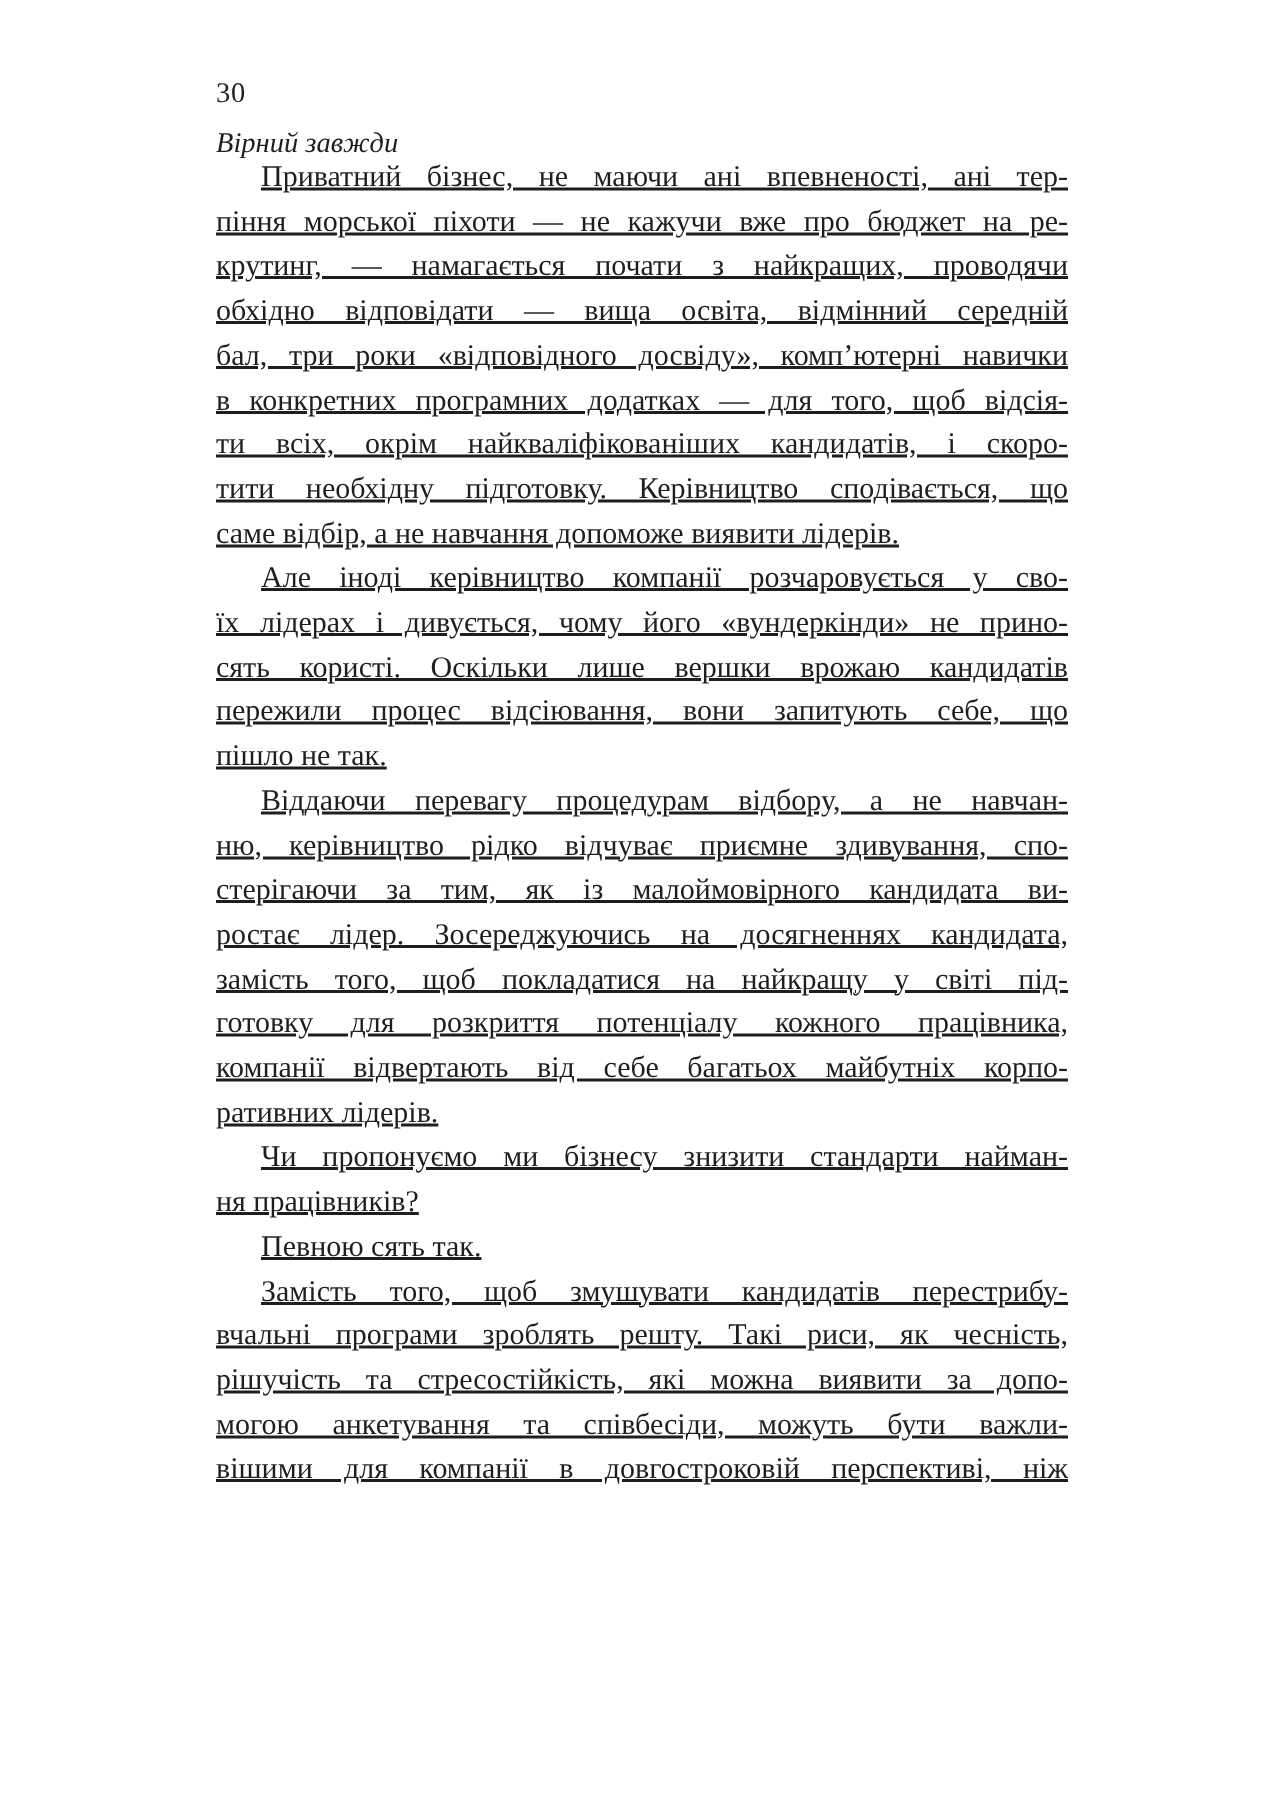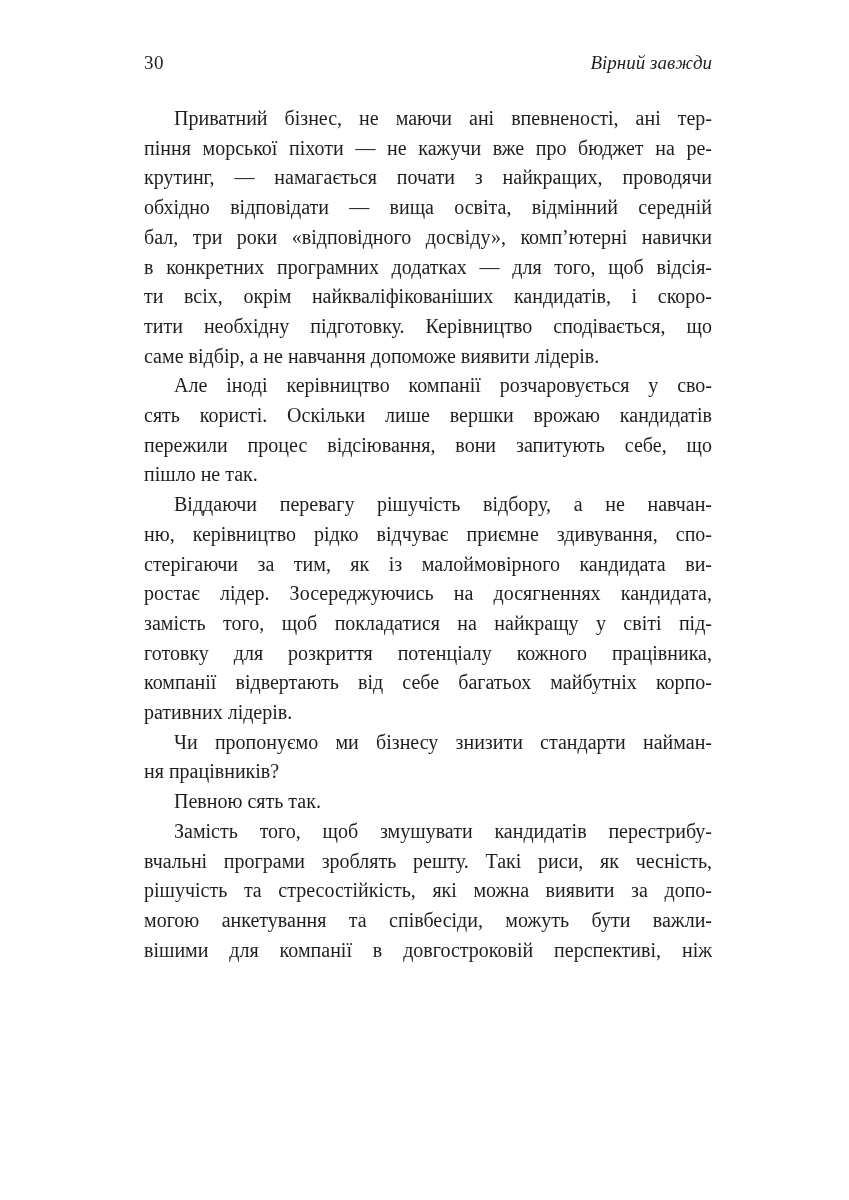--- a/index.html
+++ b/index.html
@@ -16,30 +16,32 @@
   .header {
     position: absolute;
     left: 144px;
     top: 52px;
     width: 568px;
     display: flex;
     justify-content: space-between;
     align-items: baseline;
     font-size: 19px;
     line-height: 22px;
+    flex-direction: column;
   }
   .page-number { font-style: normal; letter-spacing: 0.5px; }
-  .running-title { font-style: italic; }
+  .running-title { font-style: italic; margin-top: 11px; }
   .body-text {
     position: absolute;
     left: 144px;
     top: 104px;
     width: 568px;
     font-size: 20px;
     line-height: 29.7px;
+    text-decoration: underline;
   }
   .para { margin: 0; padding: 0; }
   .line {
     text-align: justify;
     text-align-last: justify;
     white-space: normal;
   }
   .line.first { text-indent: 30px; }
   .line.last { text-align-last: left; }
 </style>
@@ -58,26 +60,27 @@
         <div class="line">крутинг, — намагається почати з найкращих, проводячи</div>
         <div class="line">обхідно відповідати — вища освіта, відмінний середній</div>
         <div class="line">бал, три роки «відповідного досвіду», комп’ютерні навички</div>
         <div class="line">в конкретних програмних додатках — для того, щоб відсія-</div>
         <div class="line">ти всіх, окрім найкваліфікованіших кандидатів, і скоро-</div>
         <div class="line">тити необхідну підготовку. Керівництво сподівається, що</div>
         <div class="line last">саме відбір, а не навчання допоможе виявити лідерів.</div>
       </div>
       <div class="para">
         <div class="line first">Але іноді керівництво компанії розчаровується у сво-</div>
+        <div class="line">їх лідерах і дивується, чому його «вундеркінди» не прино-</div>
         <div class="line">сять користі. Оскільки лише вершки врожаю кандидатів</div>
         <div class="line">пережили процес відсіювання, вони запитують себе, що</div>
         <div class="line last">пішло не так.</div>
       </div>
       <div class="para">
-        <div class="line first">Віддаючи перевагу рішучість відбору, а не навчан-</div>
+        <div class="line first">Віддаючи перевагу процедурам відбору, а не навчан-</div>
         <div class="line">ню, керівництво рідко відчуває приємне здивування, спо-</div>
         <div class="line">стерігаючи за тим, як із малоймовірного кандидата ви-</div>
         <div class="line">ростає лідер. Зосереджуючись на досягненнях кандидата,</div>
         <div class="line">замість того, щоб покладатися на найкращу у світі під-</div>
         <div class="line">готовку для розкриття потенціалу кожного працівника,</div>
         <div class="line">компанії відвертають від себе багатьох майбутніх корпо-</div>
         <div class="line last">ративних лідерів.</div>
       </div>
       <div class="para">
         <div class="line first">Чи пропонуємо ми бізнесу знизити стандарти найман-</div>

